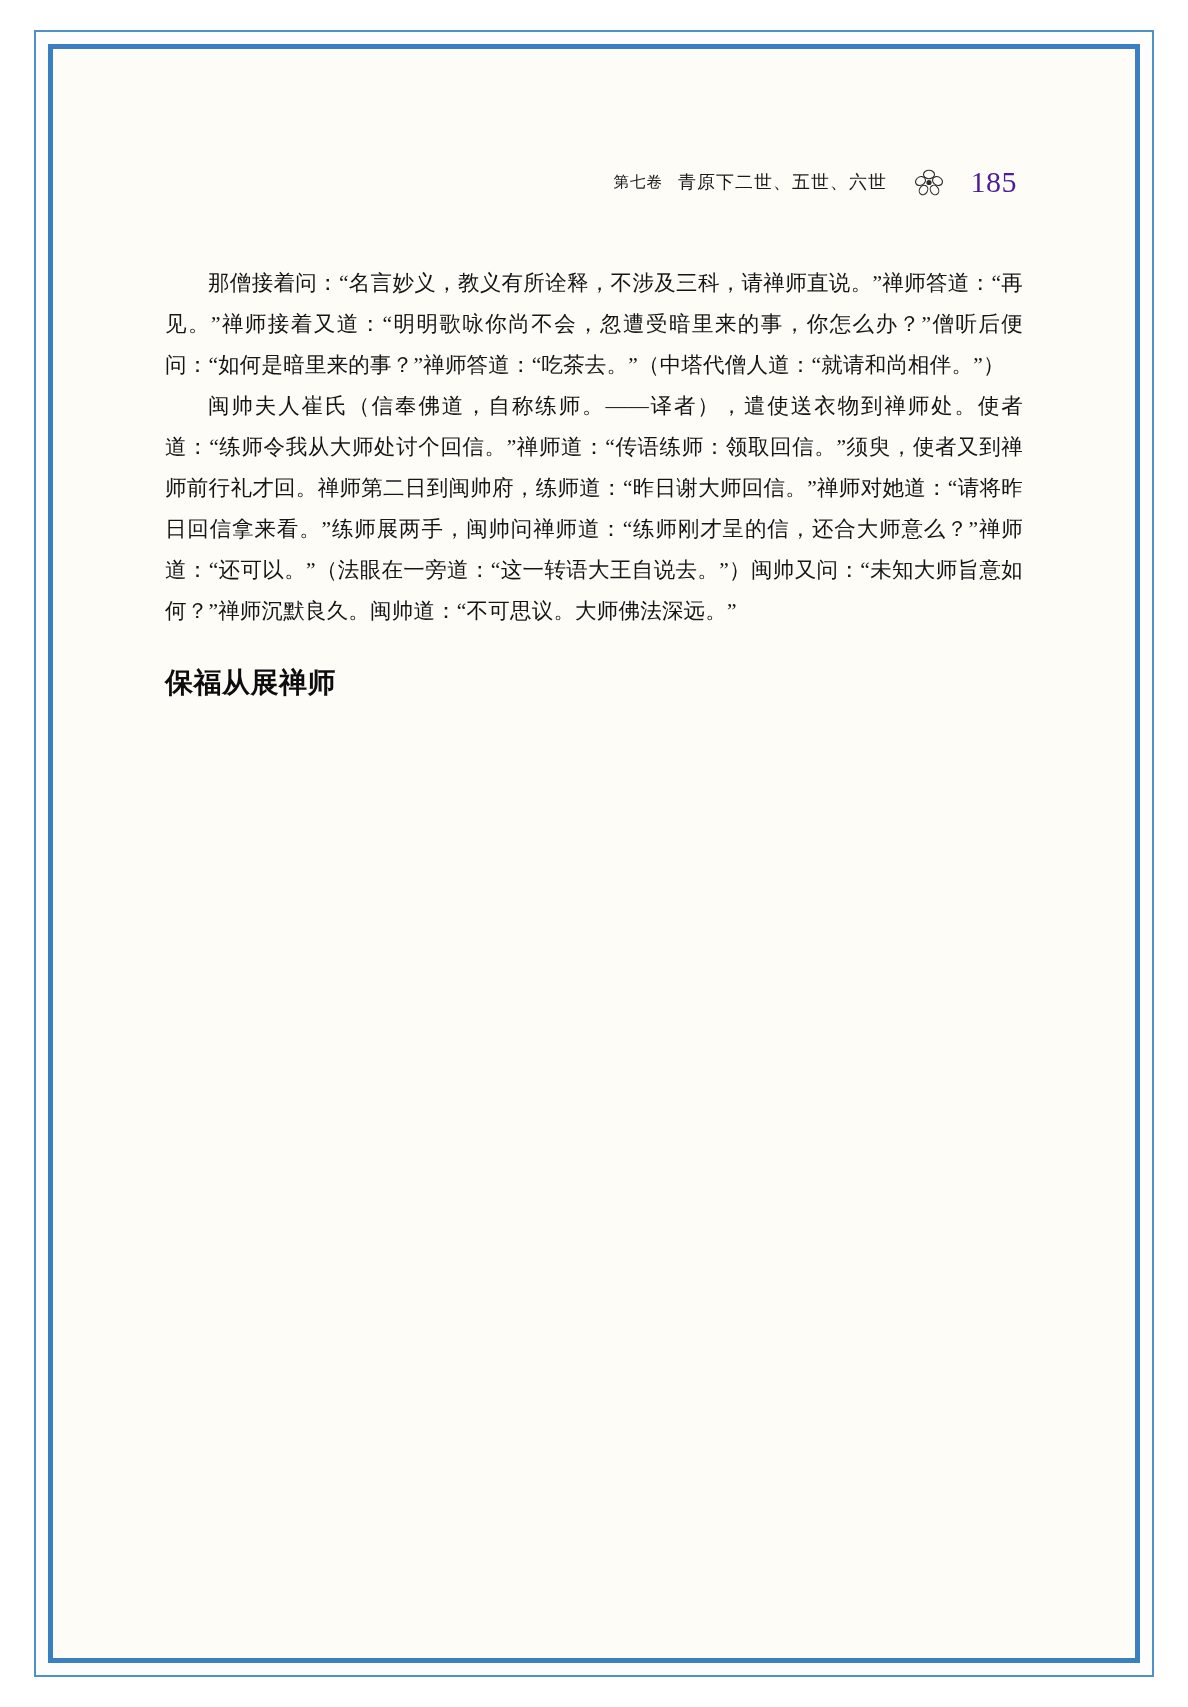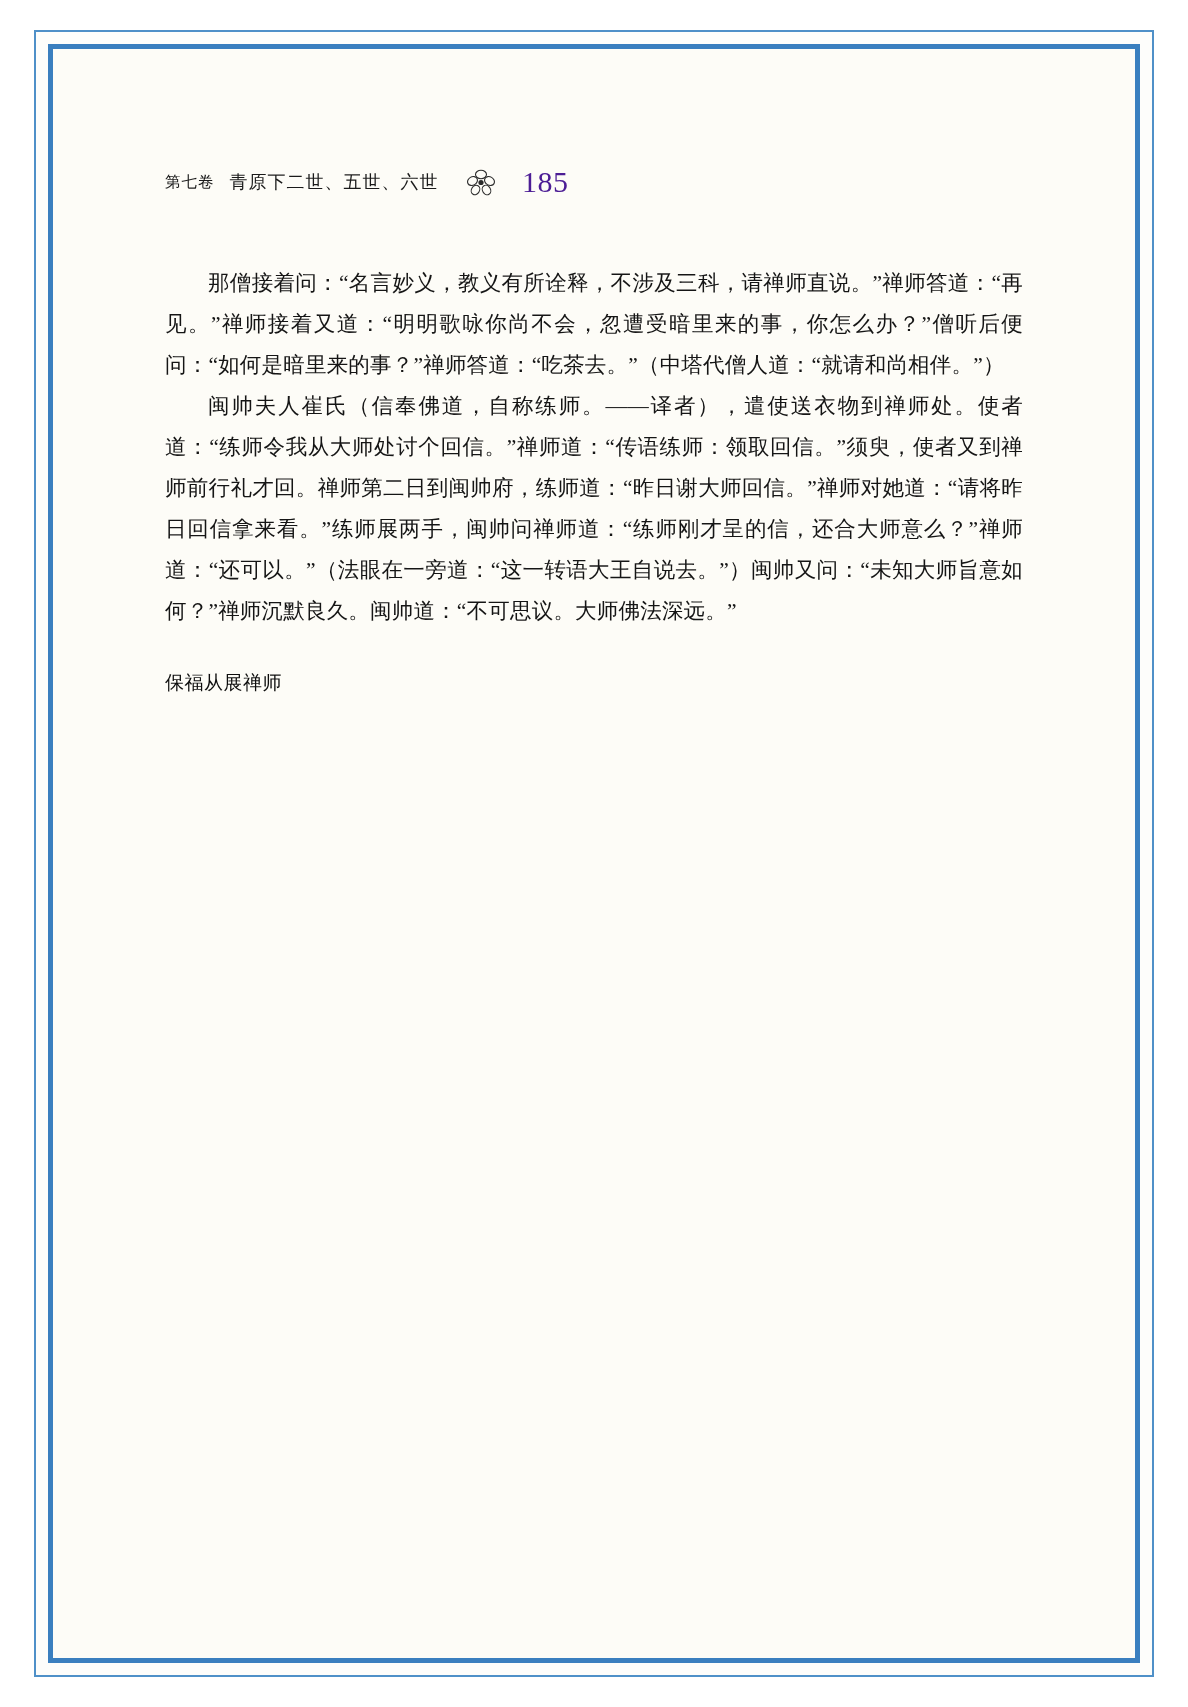--- a/index.html
+++ b/index.html
@@ -47,20 +47,21 @@
     inset: 0;
     background: #fdfcf7;
     padding: 52px 112px 40px 112px;
     box-sizing: border-box;
   }
 
   
   .running-head {
     display: flex;
     align-items: center;
+    justify-content: flex-end;
     gap: 15px;
     height: 46px;
     margin-top: 58px;
     margin-bottom: 58px;
     padding-right: 6px;
   }
   .rh-vol {
     font-size: 15.5px;
     letter-spacing: 1px;
     color: #1a1a1a;
@@ -103,23 +104,23 @@
     text-justify: inter-character;
     letter-spacing: 0.2px;
     color: #151515;
     font-family: "Liberation Serif", "DejaVu Serif", serif;
   }
   p.indent {
     text-indent: 2em;
   }
   h2.section-head {
     margin: 30px 0 0 0;
-    font-size: 19px;
+    font-size: 28px;
     line-height: 41px;
-    font-weight: normal;
+    font-weight: bold;
     letter-spacing: 0.5px;
     font-family: "Liberation Sans", "DejaVu Sans", sans-serif;
     color: #0d0d0d;
   }
 </style>
 </head>
 <body>
 
 <div class="page-canvas">
   <div class="frame-outer">

